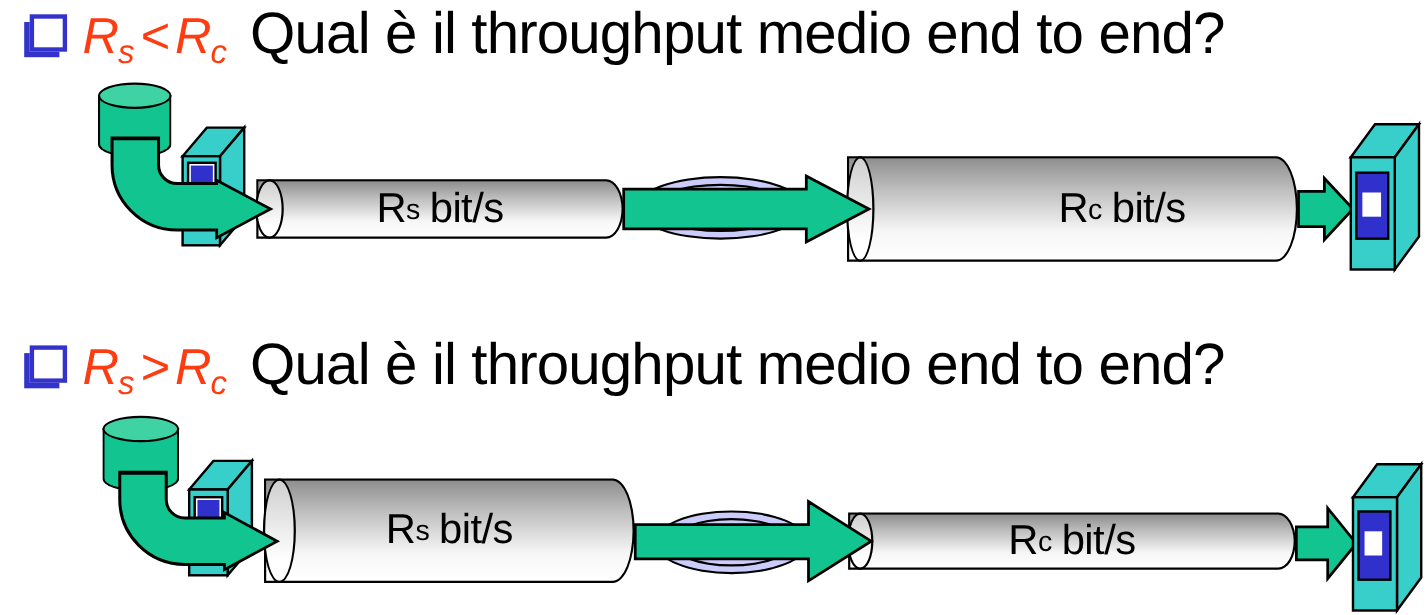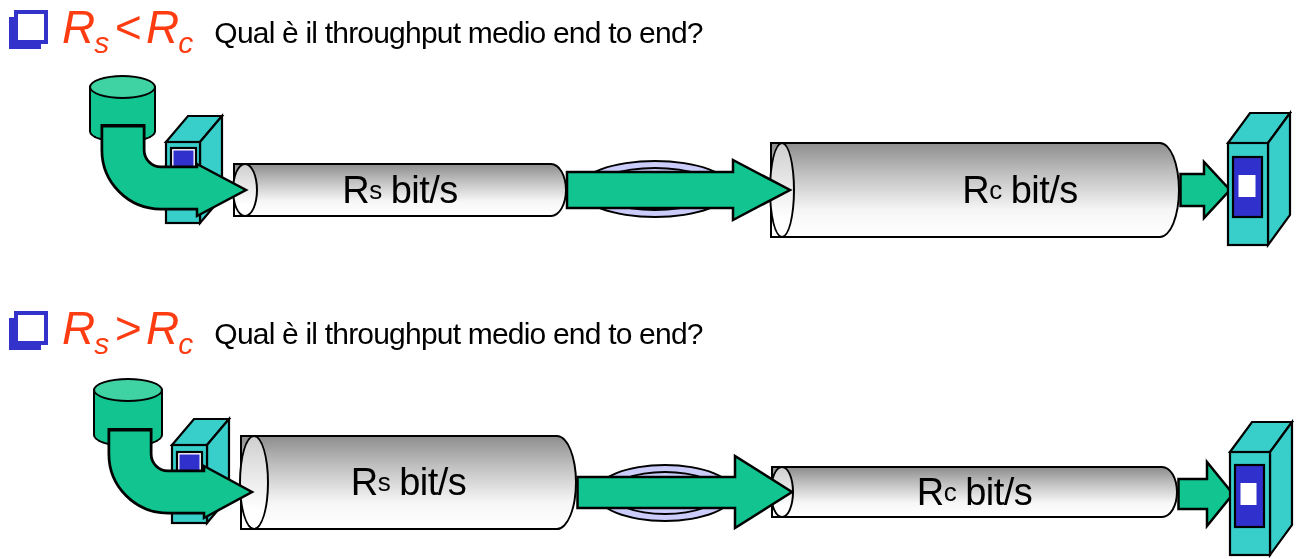--- a/index.html
+++ b/index.html
@@ -5,21 +5,21 @@
   html,body{margin:0;padding:0;background:#ffffff;}
   .slide{
     position:relative;
     width:1298px;height:559px;
     background:#ffffff;
     overflow:hidden;
     font-family:"Liberation Sans", sans-serif;
   }
   
   .title-row{
-    position:absolute;left:6px;
+    position:absolute;left:19px;
     display:flex;align-items:baseline;
     white-space:nowrap;
     text-align:right;
   }
   .bullet-sq{
     width:26px;height:26px;
     border:4px solid var(--bullet-blue,#3333cc);
     box-shadow:-6px 6px 0 -1px var(--bullet-blue,#3333cc);
     background:#fff;
     align-self:center;
@@ -28,21 +28,21 @@
   .formula{
     font-style:italic;
     font-size:46px;
     color:var(--formula-red,#fe3c12);
     margin-left:10px;
     letter-spacing:-1px;
   }
   .formula .sub{font-size:30px;vertical-align:-0.32em;font-style:italic;}
   .formula .op{margin:0 6px;}
   .question{
-    font-size:30px;
+    font-size:53px;
     color:#000;
     margin-left:22px;
     letter-spacing:-0.8px;
   }
   
   .pipe{
     position:absolute;
     border:2.2px solid #000;
     border-radius:0 16px 16px 0 / 0 50% 50% 0;
     background:linear-gradient(180deg,#8f8f8f 0%,#bdbdbd 30%,#f6f6f6 72%,#ffffff 100%);

